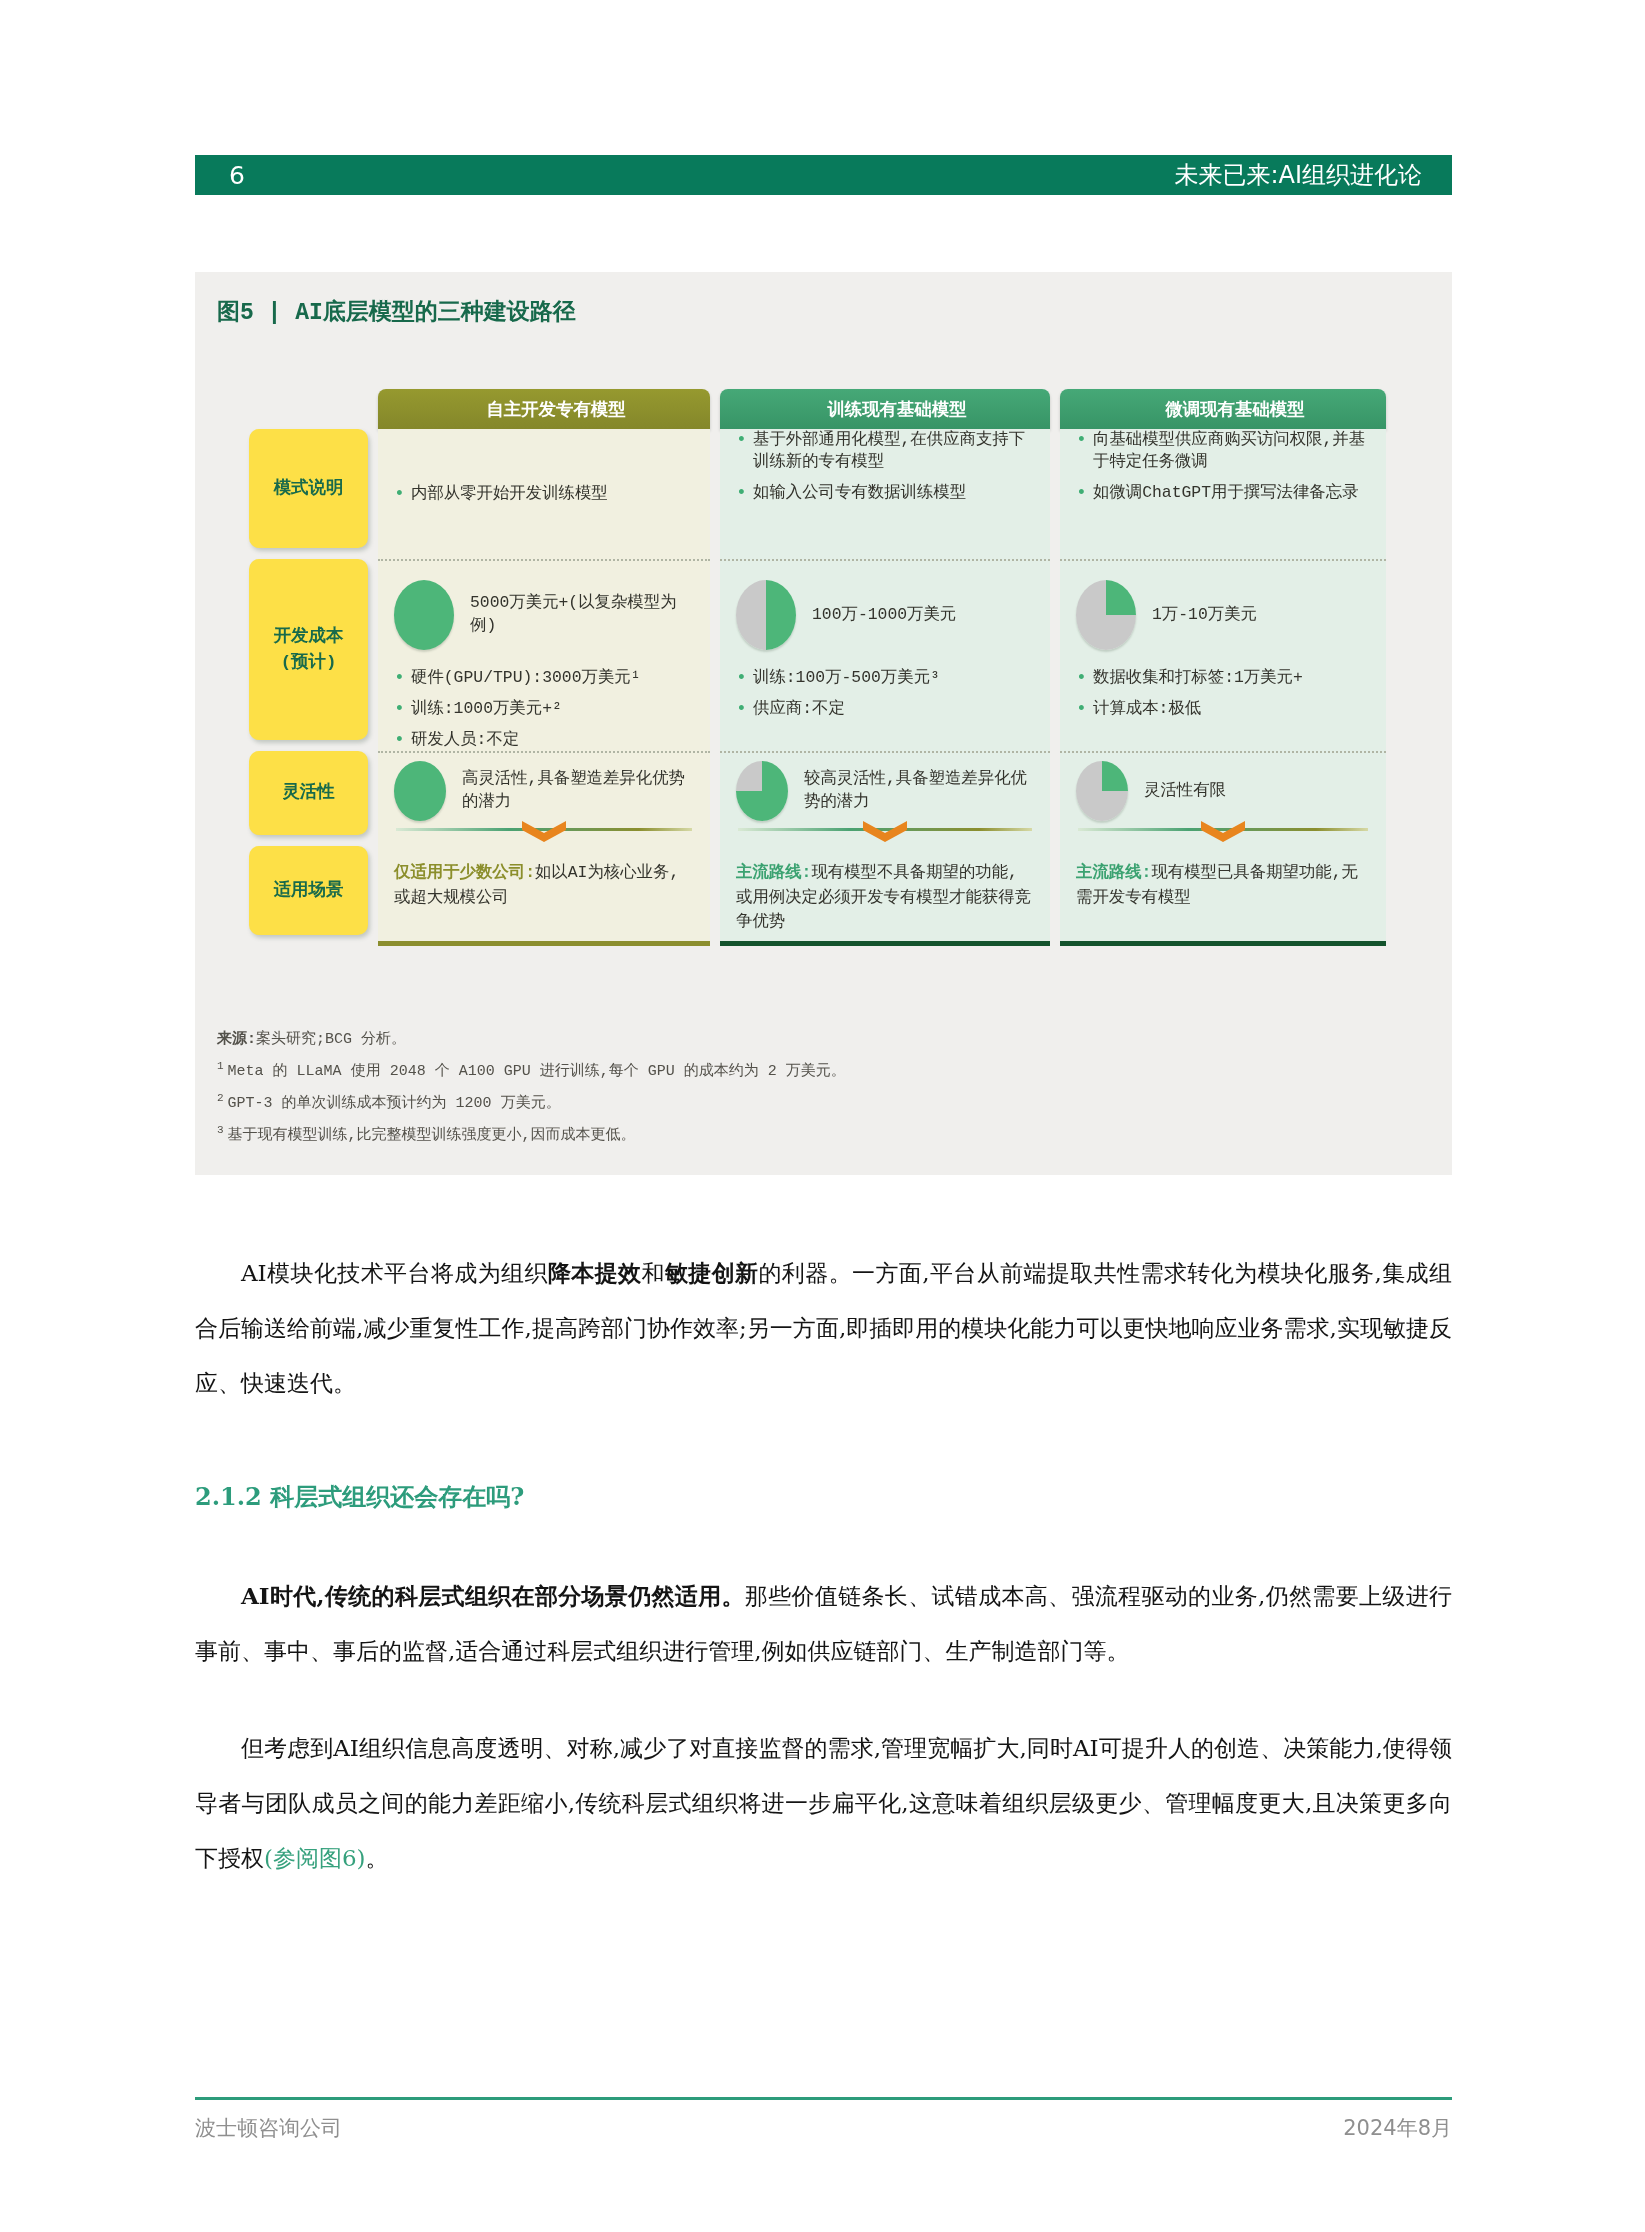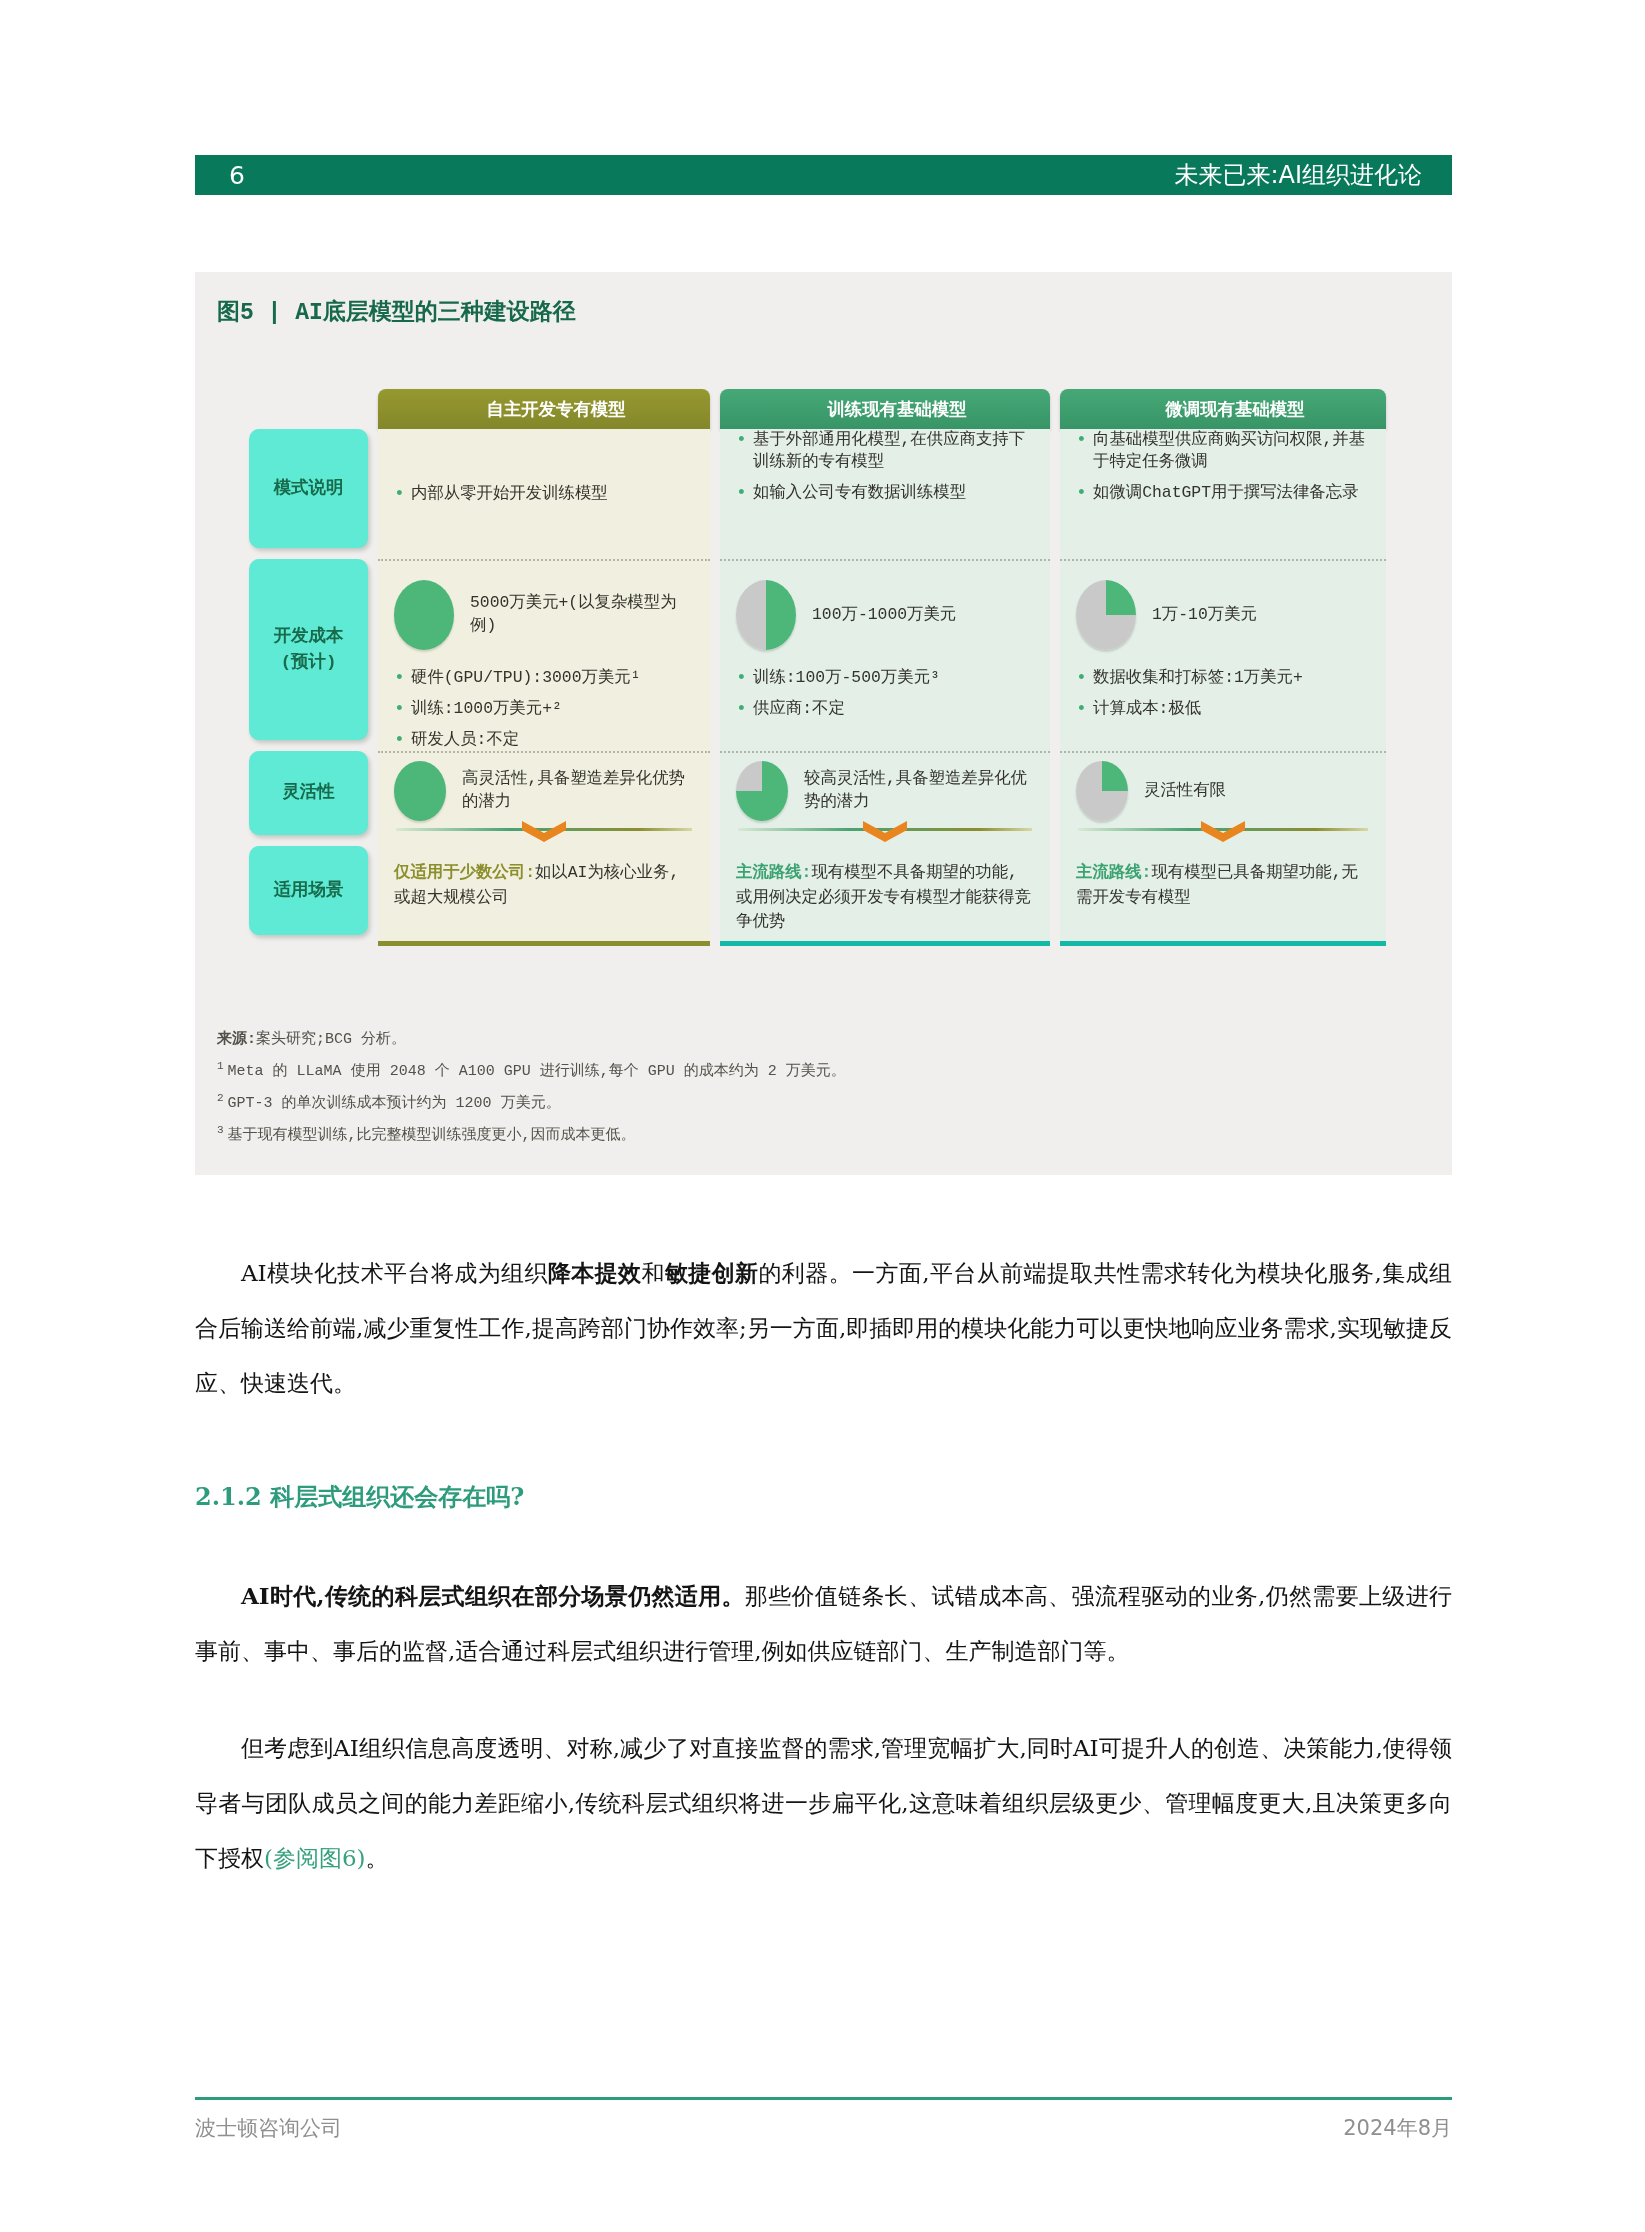--- a/index.html
+++ b/index.html
@@ -23,36 +23,36 @@
              grid-template-rows:40px 130px 192px 95px 100px;
              column-gap:10px;row-gap:0;}
   .corner{background:transparent;}
   .col-head{height:40px;display:flex;align-items:center;justify-content:center;
             color:#ffffff;font-size:17.4px;font-weight:bold;border-radius:8px 8px 0 0;
             box-shadow:0 2px 3px rgba(60,70,60,.25);padding-left:24px;}
   .col-head.olive{background:linear-gradient(180deg,#96992f,#84872a);}
   .col-head.green{background:linear-gradient(180deg,#46a877,#379466);}
 
   .rlabel-cell{padding:0 0 11px 0;box-sizing:border-box;}
-  .rlabel{height:100%;background:#5eead4;border-radius:10px;display:flex;align-items:center;
+  .rlabel{height:100%;background:#fde047;border-radius:10px;display:flex;align-items:center;
           justify-content:center;text-align:center;color:#186a4b;font-size:17.4px;font-weight:bold;
           white-space:pre-line;line-height:1.45;box-shadow:2px 3px 4px rgba(80,100,85,.28);
           box-sizing:border-box;}
 
   .cell{box-sizing:border-box;padding:0 16px;color:#33332c;font-size:16.4px;}
   .c1{background:#f1f0e0;}
   .c23{background:#e3efe7;}
   .dotted{border-top:2px dotted #b0b5a4;}
   .r1{}
   .r1.vcenter{display:flex;align-items:center;padding-top:0;}
   .r2{padding-top:18px;}
   .r3{padding-top:8px;display:flex;flex-direction:column;}
   .r4{padding-top:15px;line-height:1.5;}
   .end-olive{border-bottom:5px solid #8b8e2e;}
-  .end-green{border-bottom:5px solid #14b8a6;}
+  .end-green{border-bottom:5px solid #14532d;}
 
   ul.bullets{list-style:none;margin:0;padding:0;}
   ul.bullets li{position:relative;padding-left:17px;margin-bottom:9px;line-height:1.35;}
   ul.bullets li:last-child{margin-bottom:0;}
   ul.bullets li::before{content:"•";position:absolute;left:0;top:-1px;color:#3fae74;font-size:18px;}
 
   .pie-row{display:flex;align-items:center;gap:16px;}
   .r2 .pie-row{margin-bottom:16px;min-height:72px;}
   .r3 .pie-row{flex:1;}
   .pie{border-radius:50%;flex:0 0 auto;box-shadow:0 2px 2px rgba(60,80,60,.2);}

